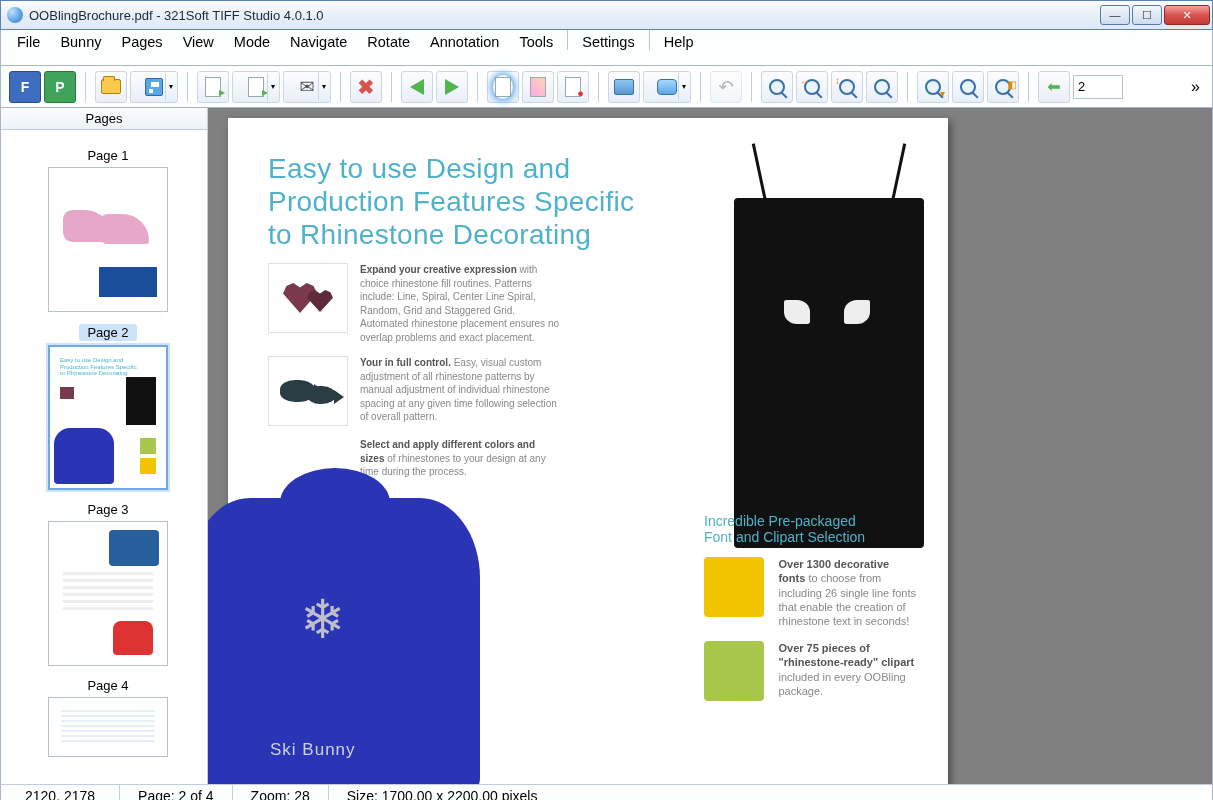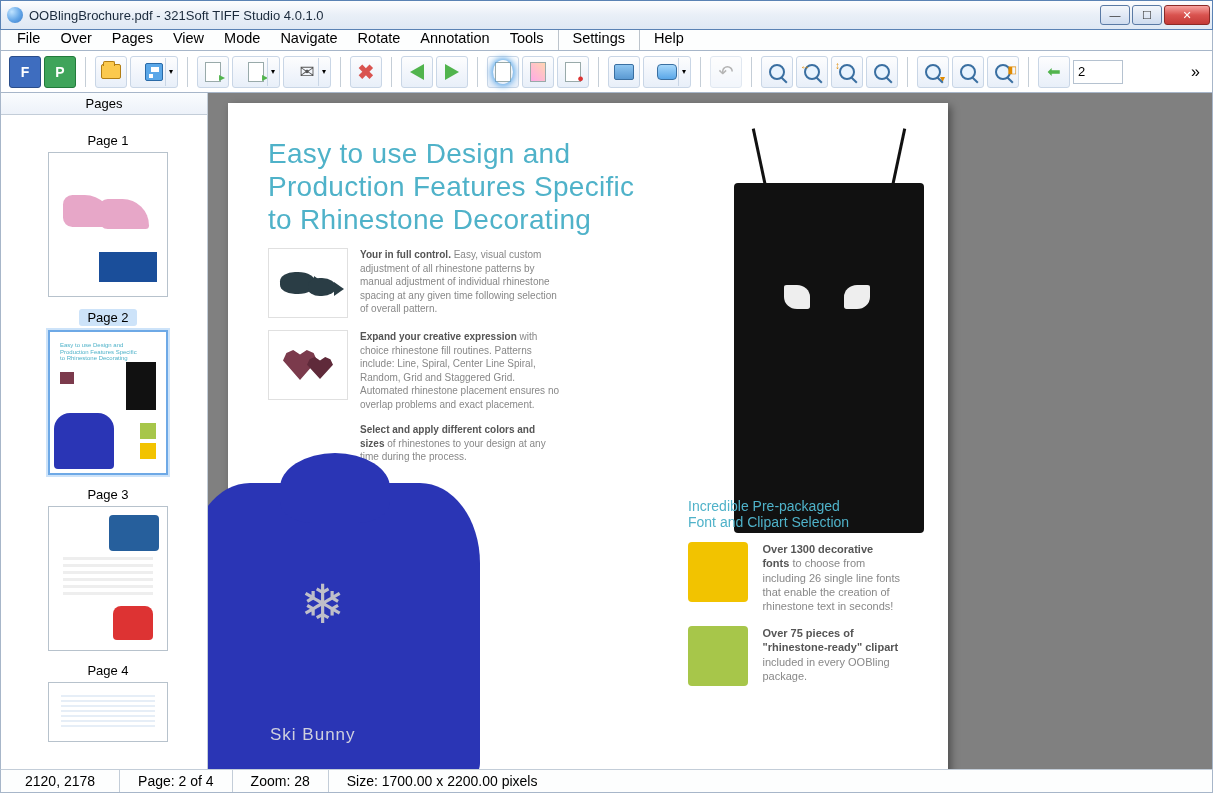--- a/index.html
+++ b/index.html
@@ -7,21 +7,21 @@
 
 
 .titlebar { height: 30px; background: linear-gradient(#fdfdfe,#e9eff7,#dfe8f4); border: 1px solid #5a82b4; display: flex; align-items: center; padding: 0 2px 0 6px; }
 .titlebar .app-icon { width: 16px; height: 16px; margin-right: 6px; border-radius: 50%; background: radial-gradient(circle at 30% 30%, #bfe3ff, #62a5e7 55%, #3b7ac7); }
 .titlebar .title { font-size: 13px; color: #1b2a3c; flex: 1; }
 .win-btns { display: flex; gap: 2px; }
 .win-btn { width: 30px; height: 20px; border: 1px solid #5a7aa5; border-radius: 3px; background: linear-gradient(#f3f6fb,#cfdcef); display:flex; align-items:center; justify-content:center; font-size:11px; color:#333; }
 .win-btn.close { width: 46px; background: linear-gradient(#f7a3a0,#d9534f,#c43a38); color:#fff; border-color:#8b2a27; }
 
 
-.menubar { height: 21px; display:flex; align-items:flex-end; border: 1px solid #a7b6c9; border-top: none; padding: 0 6px; font-size: 14.5px; background:#fdfefe; }
+.menubar { height: 36px; display:flex; align-items:flex-start; border: 1px solid #a7b6c9; border-top: none; padding: 0 6px; font-size: 14.5px; background:#fdfefe; }
 .menubar .menu-item { padding: 4px 10px; cursor: default; }
 .menubar .sep-right { border-left: 1px solid #bcc4cc; height: 20px; margin: 0 4px; }
 
 
 .toolbar { height: 42px; background:#fff; display:flex; align-items:center; border: 1px solid #a7b6c9; border-top:none; padding: 0 4px; gap: 3px; }
 .tgrp { display:flex; align-items:center; gap:3px; padding:0 4px; }
 .tsep { width:1px; height:30px; background:#c5ced7; margin:0 2px; }
 .tool { width: 32px; height: 32px; border: 1px solid #c9d6e6; border-radius: 3px; background: linear-gradient(#fdfdfe,#e8eff9); display:flex; align-items:center; justify-content:center; position:relative; }
 .tool .drop { position:absolute; right:1px; top:1px; bottom:1px; width:11px; border-left:1px solid #c9d6e6; font-size:8px; display:flex; align-items:center; justify-content:center;}
 .folder { width:20px; height:15px; background:#fbc94e; border-radius:2px; border:1px solid #b27e14; position:relative; }
@@ -80,21 +80,21 @@
 .strap { width:3px; height:60px; background:#111; position:absolute; top:-55px; }
 .strap.l { left:24px; transform:rotate(-12deg);} .strap.r { right:24px; transform:rotate(12deg);}
 .wing-heart { position:absolute; top:100px; left:58px; width:70px; height:40px; }
 .wing-heart .wh-heart{ width:34px; height:30px; background:#b51f1f; margin:0 auto; clip-path: polygon(50% 100%, 0 35%, 10% 10%, 30% 0, 50% 15%, 70% 0, 90% 10%, 100% 35%);}
 .wing-heart .wing{ width:26px; height:24px; background:#eee; border-radius:50% 10% 50% 10%; position:absolute; top:2px;}
 .wing.l{left:-8px; transform:scaleX(-1);} .wing.r{right:-8px;}
 .hoodie { bottom:0; left:-38px; width:290px; height:300px; background:#2a35b5; border-radius:60px 60px 20px 20px /80px 80px 20px 20px; }
 .hoodie .hood { position:absolute; top:-30px; left:90px; width:110px; height:70px; background:#2a35b5; border-radius:50% 50% 30% 30%; }
 .hoodie .flake { position:absolute; top:90px; left:110px; color:#bfbfc9; font-size:54px; }
 .hoodie .text { position:absolute; bottom:38px; left:80px; color:#cfd0de; font-size:17px; letter-spacing:1px;}
-.section2 { position:absolute; right:40px; top:395px; width:220px; }
+.section2 { position:absolute; right:24px; top:395px; width:220px; }
 .icon-box { width:60px; height:60px; border-radius:4px; display:inline-block; vertical-align:top; margin-right:10px; background:#f2c300; }
 .icon-box.green { background:#a7c64a; }
 .mini-text { display:inline-block; width:140px; font-size:11px; color:#888; line-height:1.3; }
 .mini-text b { color:#555; font-weight:600;}
 
 
 .statusbar { height:24px; border:1px solid #a7b6c9; border-top:1px solid #c3cdd8; display:flex; align-items:center; font-size:14px; background:#fdfefe; }
 .statusbar .cell { padding:0 18px; border-right:1px solid #c3cdd8; height:100%; display:flex; align-items:center; }
 .statusbar .cell:first-child { padding:0 24px; }
 </style>
@@ -106,21 +106,21 @@
   <span class="title">OOBlingBrochure.pdf - 321Soft TIFF Studio 4.0.1.0</span>
   <div class="win-btns">
     <div class="win-btn">—</div>
     <div class="win-btn">☐</div>
     <div class="win-btn close">✕</div>
   </div>
 </div>
 
 <div class="menubar">
   <span class="menu-item">File</span>
-  <span class="menu-item">Over</span>
+  <span class="menu-item">Bunny</span>
   <span class="menu-item">Pages</span>
   <span class="menu-item">View</span>
   <span class="menu-item">Mode</span>
   <span class="menu-item">Navigate</span>
   <span class="menu-item">Rotate</span>
   <span class="menu-item">Annotation</span>
   <span class="menu-item">Tools</span>
   <span class="sep-right"></span>
   <span class="menu-item">Settings</span>
   <span class="sep-right"></span>
@@ -311,31 +311,31 @@
   <div class="viewer">
     <div class="doc-page">
       <div class="heading">
         <span>Easy to use Design and</span><br>
         <span>Production Features Specific</span><br>
         <span>to Rhinestone Decorating</span>
       </div>
 
       <div class="feature">
         <div class="feat-img">
+            <span class="heart"></span>
+            <span class="heart2"></span>
+          </div>
+        <div class="feat-text"><b>Expand your creative expression</b><span> with choice rhinestone fill routines. Patterns include: Line, Spiral, Center Line Spiral, Random, Grid and Staggered Grid. Automated rhinestone placement ensures no overlap problems and exact placement.</span></div>
+      </div>
+      <div class="feature">
+        <div class="feat-img">
             <span class="fish"></span>
             <span class="fish" style="width:28px;height:18px;margin:8px 0 0 -8px"></span>
           </div>
         <div class="feat-text"><b>Your in full control.</b><span> Easy, visual custom adjustment of all rhinestone patterns by manual adjustment of individual rhinestone spacing at any given time following selection of overall pattern.</span></div>
-      </div>
-      <div class="feature">
-        <div class="feat-img">
-            <span class="heart"></span>
-            <span class="heart2"></span>
-          </div>
-        <div class="feat-text"><b>Expand your creative expression</b><span> with choice rhinestone fill routines. Patterns include: Line, Spiral, Center Line Spiral, Random, Grid and Staggered Grid. Automated rhinestone placement ensures no overlap problems and exact placement.</span></div>
       </div>
       <div class="feature" style="margin-left:92px">
         <div class="feat-text"><b>Select and apply different colors and sizes</b><span> of rhinestones to your design at any time during the process.</span></div>
       </div>
 
       <div class="abs tank">
         <span class="strap l"></span>
           <span class="strap r"></span>
         <div class="wing-heart"><span class="wing l"></span><span class="wh-heart"></span><span class="wing r"></span></div>
       </div>

